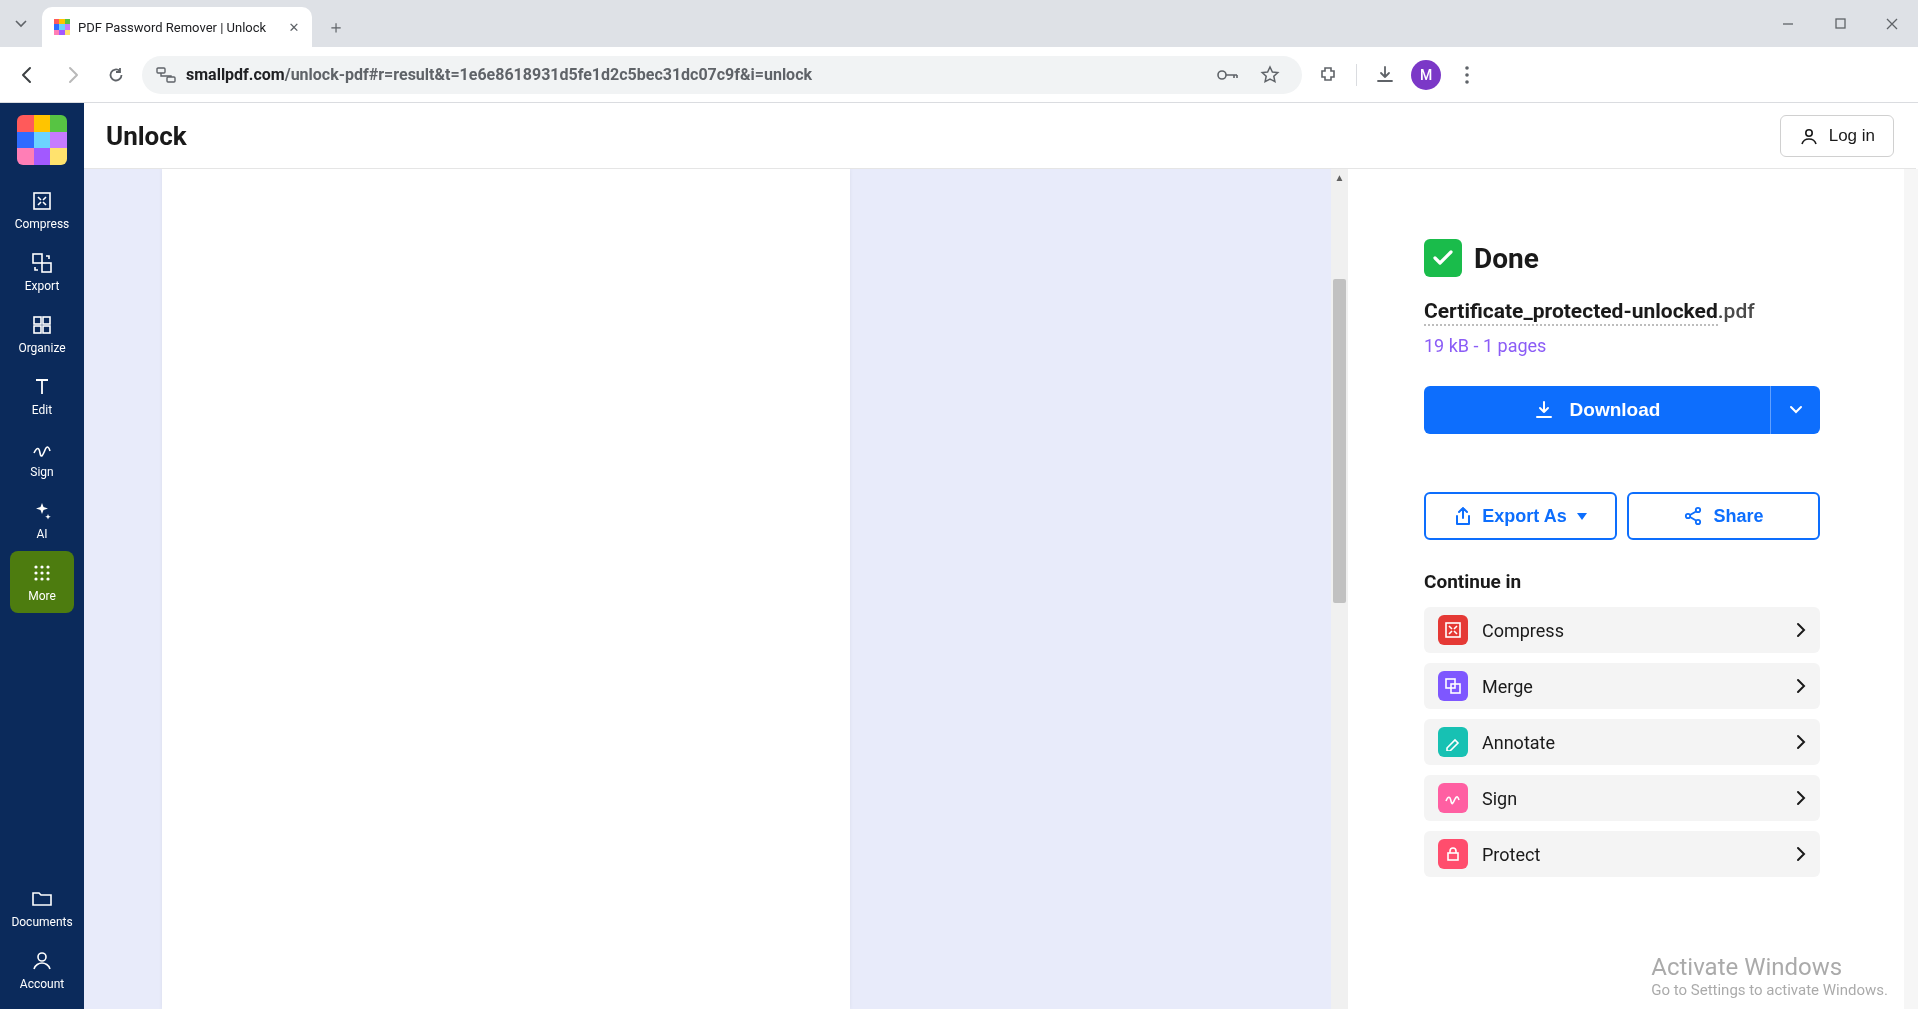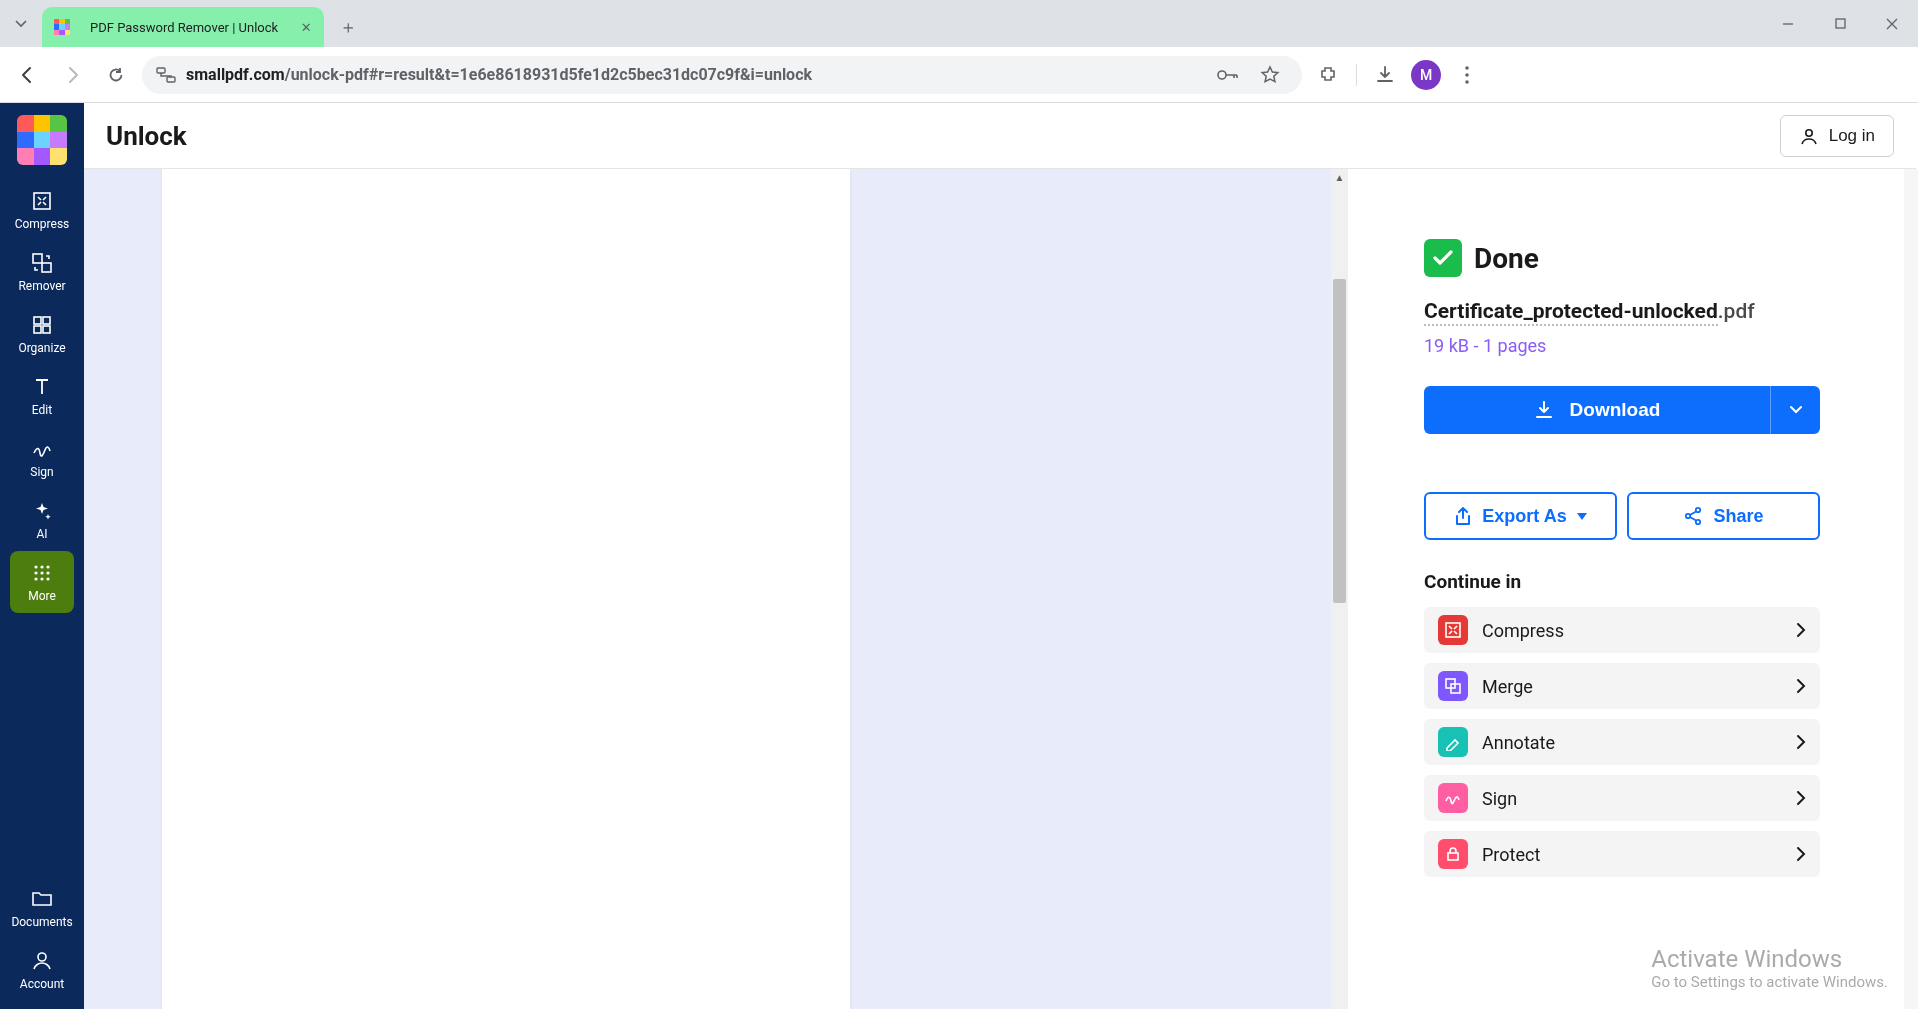--- a/index.html
+++ b/index.html
@@ -1,21 +1,21 @@
 <!DOCTYPE html>
 <html><head>
 <meta charset="utf-8">
 <style>
 * { margin: 0; padding: 0; box-sizing: border-box; }
 body { font-family: -apple-system, BlinkMacSystemFont, "Segoe UI", Roboto, Arial, sans-serif; width: 1918px; height: 1009px; overflow: hidden; background: #fff; position: relative; }
 
 
 .browser-chrome { height: 47px; background: #dee1e6; display: flex; align-items: flex-end; }
 .tab-dropdown { width: 42px; height: 47px; display:flex; align-items:center; justify-content:center; color:#333; font-size:14px; cursor:pointer;}
-.tab { background: #86efac; height: 40px; border-radius: 10px 10px 0 0; display: flex; align-items: center; padding: 0 10px 0 12px; gap: 20px; min-width: 270px; margin-bottom:0;}
+.tab { background: #ffffff; height: 40px; border-radius: 10px 10px 0 0; display: flex; align-items: center; padding: 0 10px 0 12px; gap: 8px; min-width: 270px; margin-bottom:0;}
 .tab-favicon { width: 16px; height: 16px; display: grid; grid-template-columns: 1fr 1fr 1fr; grid-template-rows: 1fr 1fr 1fr; }
 .tab-favicon > div:nth-child(1){background:#ff5a5a;} .tab-favicon > div:nth-child(2){background:#ffc400;} .tab-favicon > div:nth-child(3){background:#57c443;}
 .tab-favicon > div:nth-child(4){background:#2f6bff;} .tab-favicon > div:nth-child(5){background:#6cd3ff;} .tab-favicon > div:nth-child(6){background:#c67bff;}
 .tab-favicon > div:nth-child(7){background:#ff7eb6;} .tab-favicon > div:nth-child(8){background:#a259ff;} .tab-favicon > div:nth-child(9){background:#ffe26d;}
 .tab-title { font-size: 13px; color: #202124; flex:1; white-space:nowrap; overflow:hidden; text-overflow:ellipsis;}
 .tab-close { width: 16px; height: 16px; display:flex; align-items:center; justify-content:center; color:#5f6368; border-radius:50%; font-size:13px; cursor:pointer;}
 .new-tab { width: 32px; height: 32px; display:flex; align-items:center; justify-content:center; color:#5f6368; font-size:18px; margin-left:8px; margin-bottom:4px; cursor:pointer; border-radius:50%;}
 .window-controls { margin-left:auto; display:flex; height:47px;}
 .window-ctl { width:52px; display:flex; align-items:center; justify-content:center; color:#5f6368; cursor:pointer;}
 
@@ -75,21 +75,21 @@
 .caret-down-sm { width:0; height:0; border-left:5px solid transparent; border-right:5px solid transparent; border-top:7px solid #0d6efd;}
 
 .continue-h { margin-top:30px; font-size:19px; font-weight:700; color:#1a1a1a;}
 .cont-list { margin-top:14px; display:flex; flex-direction:column; gap:10px; width:396px;}
 .cont-item { height:46px; background:#f4f4f4; border-radius:6px; display:flex; align-items:center; padding:0 14px; gap:14px; cursor:pointer;}
 .cont-icon { width:30px; height:30px; border-radius:6px; display:flex; align-items:center; justify-content:center; color:#fff;}
 .cont-label { font-size:18px; color:#1a1a1a; flex:1;}
 .chev { color:#333; }
 
 
-.wm { position:absolute; right:30px; bottom:18px; text-align:left; pointer-events:none;}
+.wm { position:absolute; right:30px; bottom:10px; text-align:left; pointer-events:none;}
 .wm .l1 { font-size:24px; color:rgba(100,100,100,.55); font-weight:400;}
 .wm .l2 { font-size:15px; color:rgba(100,100,100,.55);}
 
 svg { display:block; }
 </style>
 </head>
 <body>
 
 <div class="browser-chrome">
   <div class="tab-dropdown">
@@ -213,21 +213,21 @@
           <path d="M8 8l3 3M16 8l-3 3M8 16l3-3M16 16l-3-3" stroke="#fff" stroke-width="1.6"></path>
         </svg>
       <span class="lbl">Compress</span>
     </div>
     <div class="sb-item">
       <svg width="24" height="24" viewBox="0 0 24 24">
           <rect x="3" y="3" width="9" height="9" fill="none" stroke="#fff" stroke-width="1.6"></rect>
           <rect x="12" y="12" width="9" height="9" fill="none" stroke="#fff" stroke-width="1.6"></rect>
           <path d="M16 5h3v3M8 19H5v-3" stroke="#fff" stroke-width="1.6" fill="none"></path>
         </svg>
-      <span class="lbl">Remover</span>
+      <span class="lbl">Export</span>
     </div>
     <div class="sb-item">
       <svg width="24" height="24" viewBox="0 0 24 24">
           <rect x="4" y="4" width="7" height="7" fill="none" stroke="#fff" stroke-width="1.6"></rect>
           <rect x="13" y="4" width="7" height="7" fill="none" stroke="#fff" stroke-width="1.6"></rect>
           <rect x="4" y="13" width="7" height="7" fill="none" stroke="#fff" stroke-width="1.6"></rect>
           <rect x="13" y="13" width="7" height="7" fill="none" stroke="#fff" stroke-width="1.6"></rect>
         </svg>
       <span class="lbl">Organize</span>
     </div>

